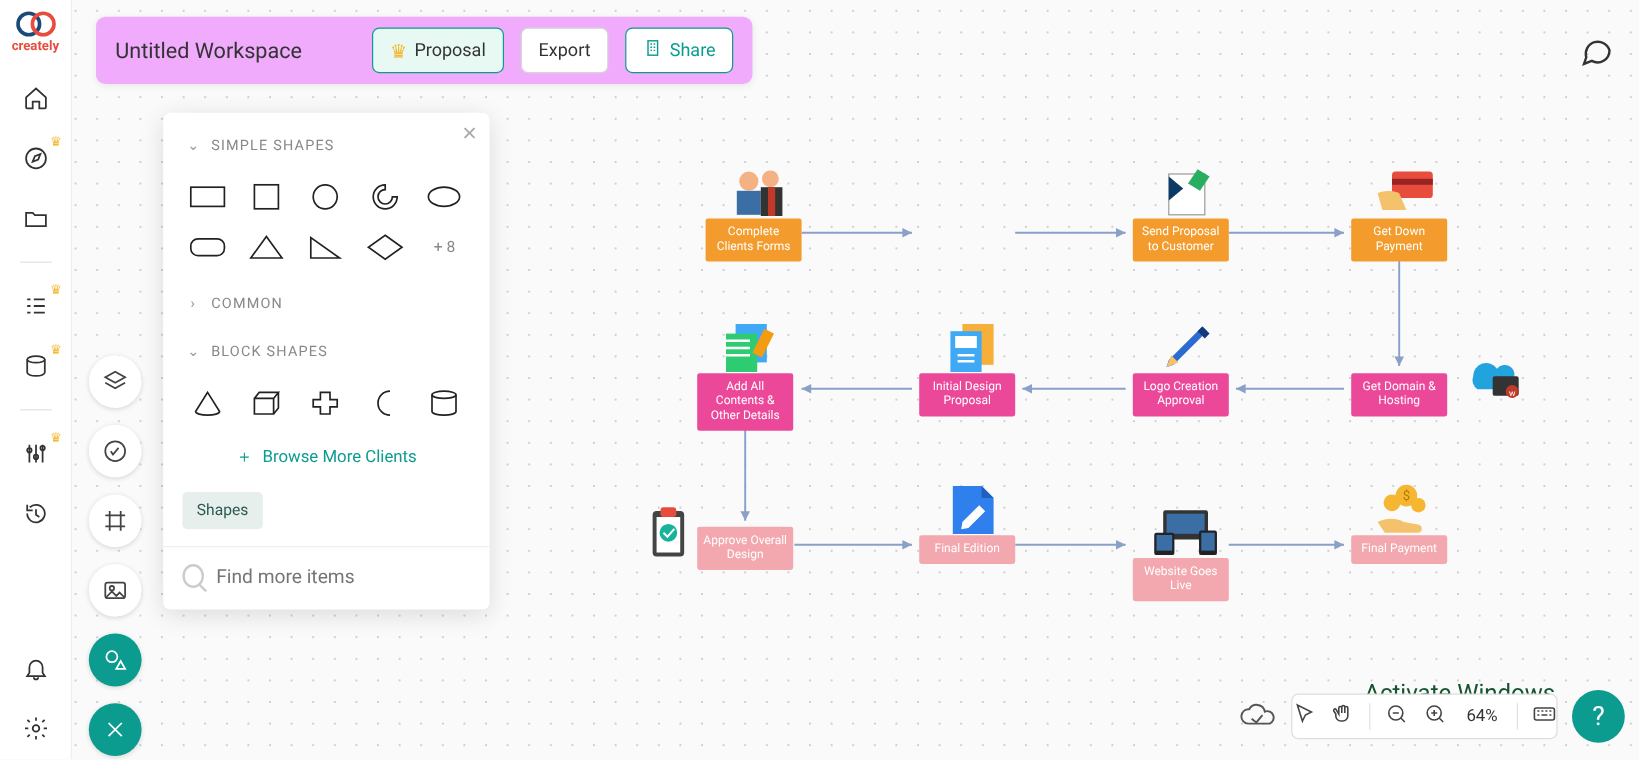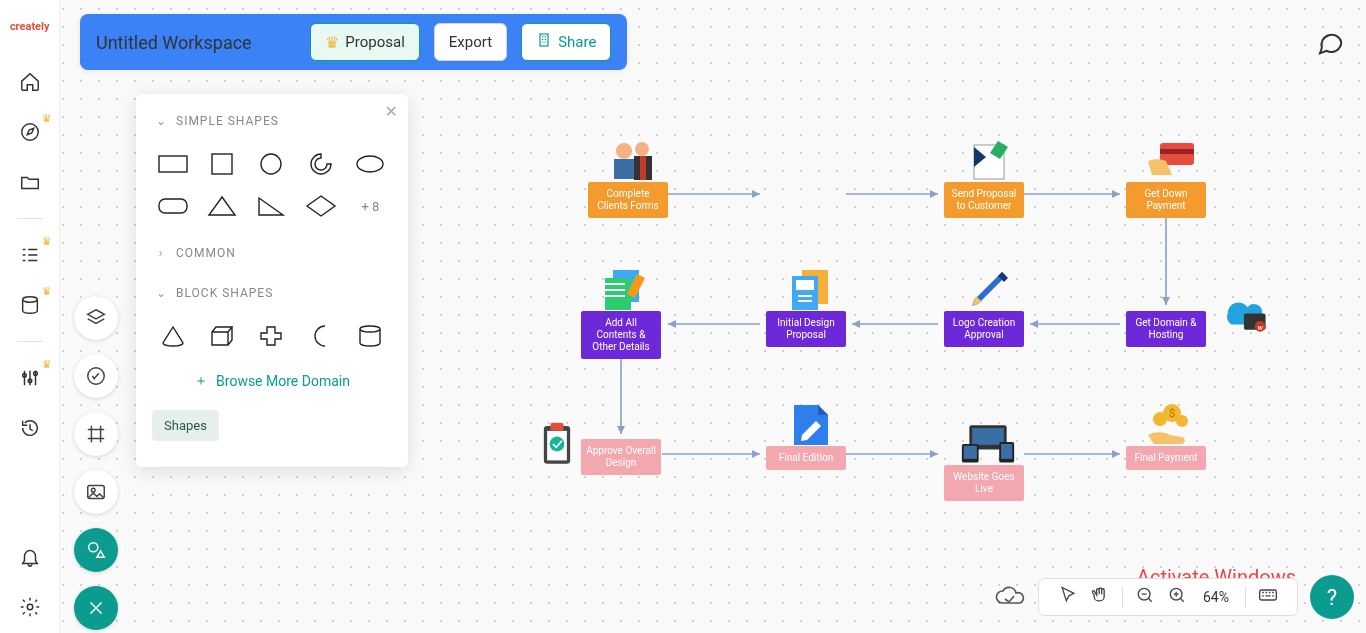--- a/index.html
+++ b/index.html
@@ -1,36 +1,36 @@
 <!DOCTYPE html>
 <html><head>
 <meta charset="utf-8">
 <style>
   *{box-sizing:border-box;margin:0;padding:0;font-family:-apple-system,BlinkMacSystemFont,"Segoe UI",Roboto,Arial,sans-serif;}
   body{width:1366px;height:633px;overflow:hidden;background:#fafafa;position:relative;}
   
   .canvas-bg{position:absolute;inset:0;background-image:radial-gradient(#d0d0d0 1px,transparent 1px);background-size:18px 18px;}
   
   .rail{position:absolute;left:0;top:0;width:60px;height:100%;background:#fff;border-right:1px solid #eee;display:flex;flex-direction:column;align-items:center;padding-top:6px;gap:22px;}
-  .rail .logo{width:40px;height:40px;display:flex;align-items:center;justify-content:center;font-size:11px;color:#e74c3c;font-weight:700;flex-direction:row;}
+  .rail .logo{width:40px;height:40px;display:flex;align-items:center;justify-content:center;font-size:11px;color:#e74c3c;font-weight:700;flex-direction:column;}
   .rail .rail-ico{width:28px;height:28px;display:flex;align-items:center;justify-content:center;color:#333;position:relative;cursor:pointer;}
   .rail .rail-ico svg{width:22px;height:22px;stroke:#333;fill:none;stroke-width:1.6;}
   .rail .crown{position:absolute;top:-6px;right:-8px;font-size:11px;color:#f5b631;}
   .rail .sep{width:26px;height:1px;background:#e2e2e2;}
   .rail-bottom{margin-top:auto;margin-bottom:12px;display:flex;flex-direction:column;gap:22px;align-items:center;}
   
   .rail2{position:absolute;left:74px;top:296px;display:flex;flex-direction:column;gap:14px;}
   .rail2 .r2{width:44px;height:44px;border-radius:50%;background:#fff;box-shadow:0 1px 4px rgba(0,0,0,.15);display:flex;align-items:center;justify-content:center;cursor:pointer;}
   .rail2 .r2 svg{width:22px;height:22px;stroke:#444;fill:none;stroke-width:1.6;}
   .rail2 .r2.active{background:#0b9c8f;}
   .rail2 .r2.active svg{stroke:#fff;}
   .rail2 .close{background:#0b9c8f;}
   .rail2 .close svg{stroke:#fff;}
   
-  .topbar{position:absolute;left:80px;top:14px;background:#3b82f6;border-radius:8px;box-shadow:0 1px 6px rgba(0,0,0,0.08);height:56px;display:flex;align-items:center;padding:0 16px;gap:14px;}
+  .topbar{position:absolute;left:80px;top:14px;background:#f0abfc;border-radius:8px;box-shadow:0 1px 6px rgba(0,0,0,0.08);height:56px;display:flex;align-items:center;padding:0 16px;gap:14px;}
   .topbar .title{font-size:18px;color:#333;min-width:200px;}
   .btn{height:38px;border-radius:6px;display:flex;align-items:center;gap:6px;padding:0 14px;font-size:15px;cursor:pointer;border:1px solid transparent;}
   .btn-upgrade{background:#e8f8f2;border:1px solid #0b9c8f;color:#333;}
   .btn-upgrade .cr{color:#f5b631;font-size:16px;}
   .btn-export{background:#fff;border:1px solid #d5d5d5;color:#333;}
   .btn-share{background:#fff;border:1px solid #0b9c8f;color:#0b9c8f;}
   .btn-share .ic{color:#0b9c8f;}
   
   .panel{position:absolute;left:136px;top:94px;width:272px;background:#fff;border-radius:6px;box-shadow:0 4px 20px rgba(0,0,0,.12);padding-bottom:12px;}
   .panel .close-x{position:absolute;right:10px;top:8px;color:#aaa;cursor:pointer;font-size:16px;}
@@ -47,33 +47,33 @@
   .search-row input{border:none;outline:none;font-size:16px;color:#555;width:100%;}
   .search-row .mag{width:20px;height:20px;border:2px solid #ccc;border-radius:50%;position:relative;}
   .search-row .mag::after{content:"";position:absolute;width:8px;height:2px;background:#ccc;bottom:-3px;right:-5px;transform:rotate(45deg);}
   
   .bubble{position:absolute;right:18px;top:24px;width:36px;height:36px;display:flex;align-items:center;justify-content:center;cursor:pointer;}
   .bubble svg{width:30px;height:30px;stroke:#333;fill:none;stroke-width:1.6;}
   
   .br-ctrl{position:absolute;right:12px;bottom:14px;display:flex;align-items:center;gap:12px;}
   .cloud{width:34px;height:24px;}
   .cloud svg{width:34px;height:24px;fill:none;stroke:#555;stroke-width:1.6;}
-  .br-group{background:#fff;border:1px solid #ddd;border-radius:6px;height:38px;display:flex;align-items:center;padding:0 19px;gap:12px;}
+  .br-group{background:#fff;border:1px solid #ddd;border-radius:6px;height:38px;display:flex;align-items:center;padding:0 0;gap:12px;}
   .br-group .ic svg{width:20px;height:20px;fill:none;stroke:#444;stroke-width:1.6;}
   .br-group .sep2{width:1px;height:22px;background:#e0e0e0;}
   .zoom{font-size:14px;color:#333;padding:0 4px;}
   .help{width:44px;height:44px;border-radius:50%;background:#0b9c8f;color:#fff;font-size:22px;display:flex;align-items:center;justify-content:center;cursor:pointer;}
   
-  .wm{position:absolute;right:70px;bottom:44px;color:#ef4444;font-size:20px;pointer-events:none;text-decoration:underline;}
+  .wm{position:absolute;right:70px;bottom:44px;color:#14532d;font-size:20px;pointer-events:none;text-decoration:underline;}
   .wm2{position:absolute;right:70px;bottom:24px;color:#bdbdbd;font-size:13px;pointer-events:none;}
   
   .flow{position:absolute;left:0;top:0;width:100%;height:100%;margin-left:40px;}
   .node{position:absolute;width:80px;padding:6px 4px;color:#fff;font-size:10px;line-height:12px;text-align:center;border-radius:2px;}
   .orange{background:#f39c2d;}
-  .purple{background:#6d28d9;}
+  .purple{background:#ec4899;}
   .pink{background:#f3a7ae;}
   .ico-above{position:absolute;width:62px;height:48px;display:flex;align-items:center;justify-content:center;transform:translate(9px,-52px);}
   .ico-side{position:absolute;width:62px;height:48px;display:flex;align-items:center;justify-content:center;}
   
   .arrows{position:absolute;inset:0;pointer-events:none;}
   .arrows line{stroke:#8aa0c8;stroke-width:1.6;}
   .arrows polygon{fill:#8aa0c8;}
   
   .mini svg{width:56px;height:46px;}
 </style>
@@ -306,23 +306,27 @@
       </div>
     <div class="sh">
         <svg viewBox="0 0 32 24">
           <ellipse cx="16" cy="5" rx="10" ry="3"></ellipse>
           <path d="M6 5v14a10 3 0 0 0 20 0V5"></path>
         </svg>
       </div>
   </div>
   <div class="browse">
       <span>＋</span>
-      <span>Browse More Domain</span>
+      <span>Browse More Clients</span>
     </div>
   <div class="chip">Shapes</div>
+  <div class="search-row">
+    <span class="mag"></span>
+    <input placeholder="Find more items" style="">
+  </div>
 </div>
 
 <div class="flow">
   <svg class="arrows" width="1366" height="633">
     <defs></defs>
 
     <line x1="628" y1="194" x2="720" y2="194"></line>
       <polygon points="720,194 712,190 712,198"></polygon>
     <line x1="806" y1="194" x2="898" y2="194"></line>
       <polygon points="898,194 890,190 890,198"></polygon>

